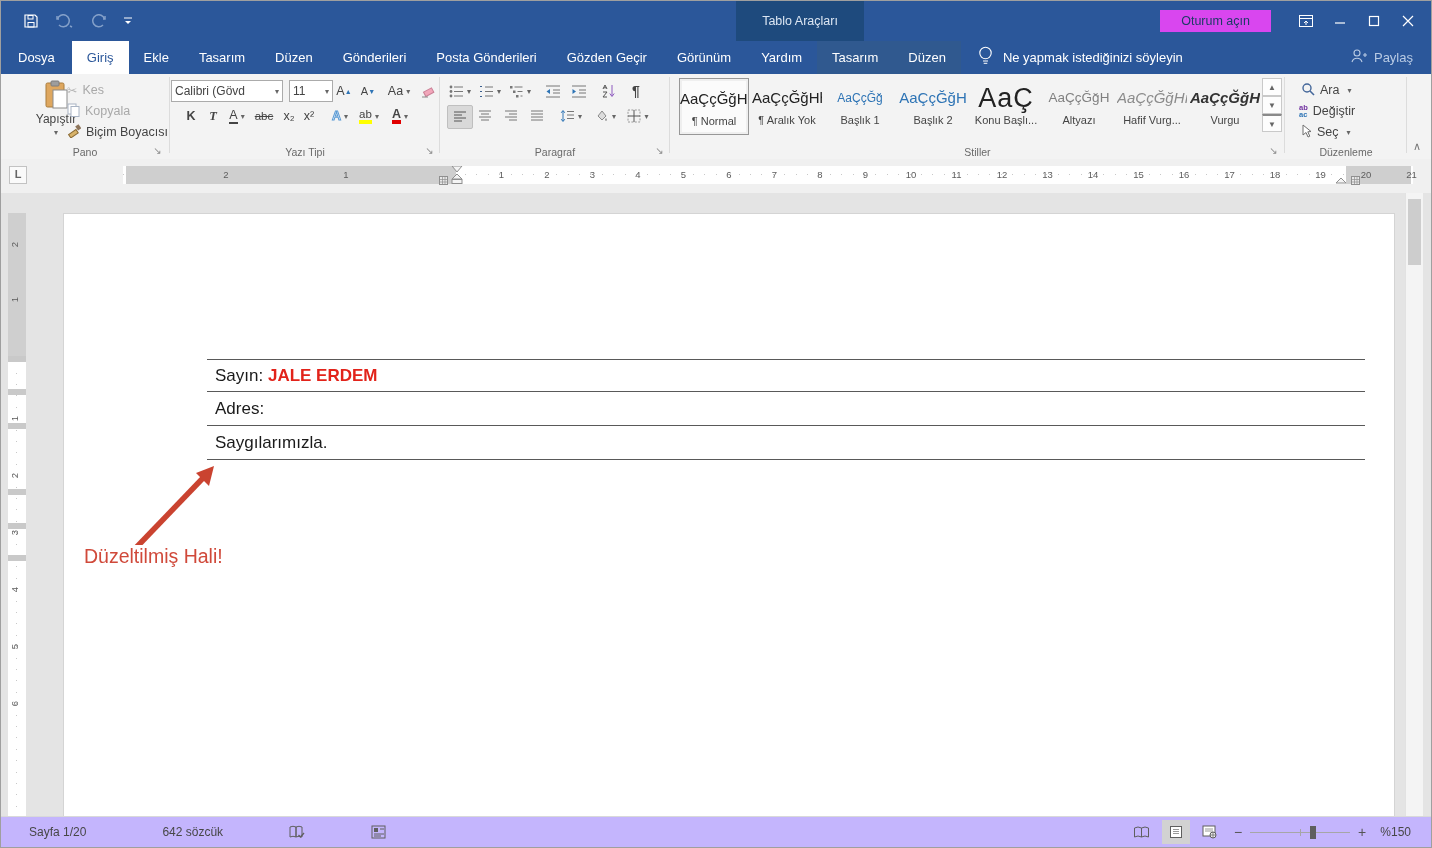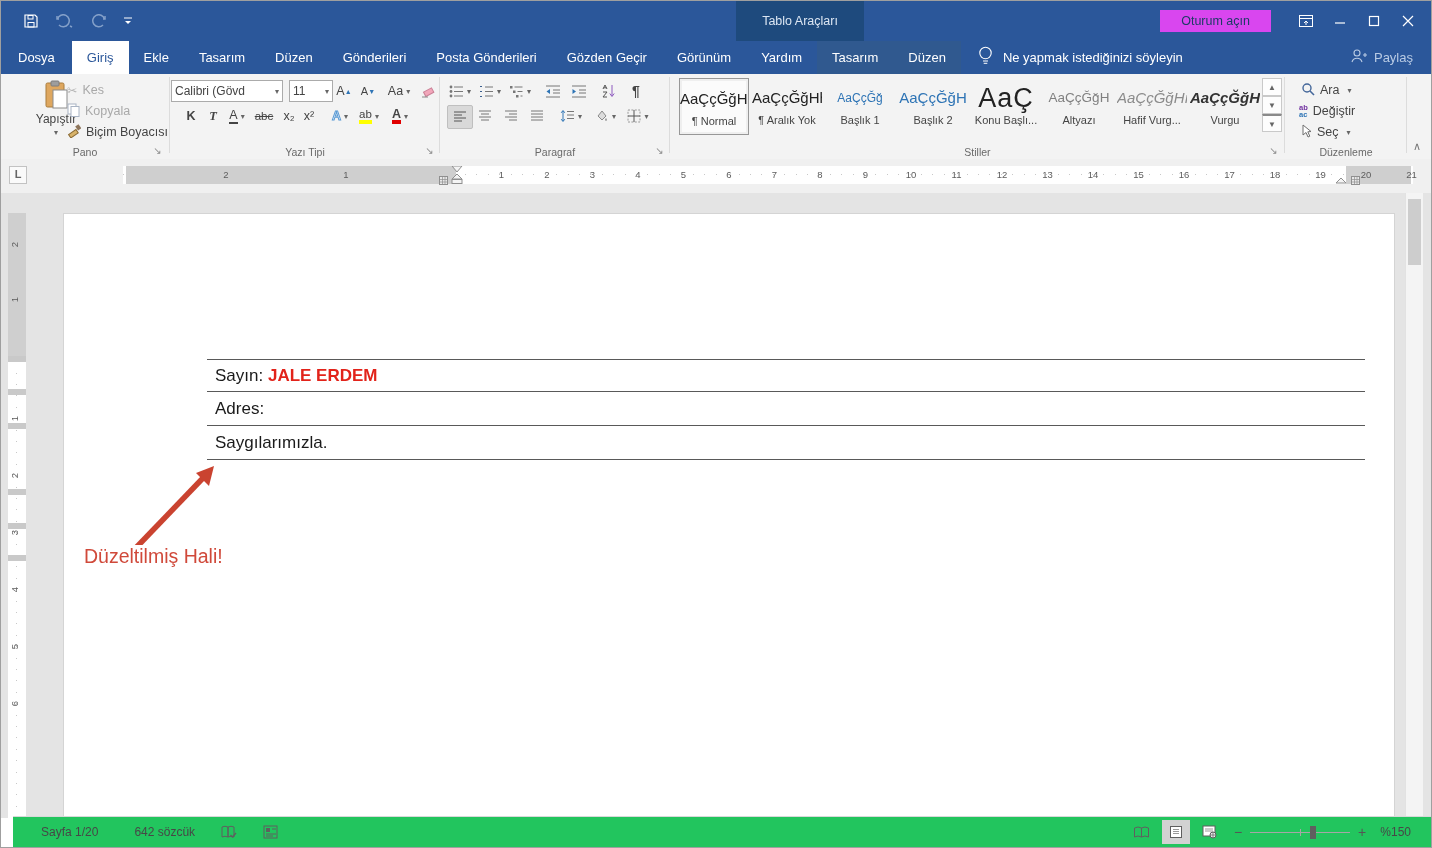--- a/index.html
+++ b/index.html
@@ -85,21 +85,21 @@
   .trow{position:relative;box-sizing:border-box;border-bottom:1px solid #595959;font-size:17px;color:#1a1a1a;padding:0 8px;display:flex;align-items:center;}
   .trow.blk{display:block;text-align:justify;line-height:26px;padding-top:6px;}
   .trow.sig{justify-content:flex-end;font-weight:bold;}
   .redtxt{color:#e2231a;font-weight:bold;}
   .annotation{position:absolute;left:16px;top:331px;background:#fff;color:#d0493a;font-size:19.5px;padding:0 4px;z-index:4;white-space:nowrap;}
   .arrowlayer{position:absolute;left:0;top:0;z-index:3;pointer-events:none;}
   .vscroll{position:absolute;right:8px;top:0;bottom:0;width:17px;background:#f4f4f4;border-left:1px solid #e2e2e2;}
   .vthumb{position:absolute;left:2px;right:2px;top:6px;height:66px;background:#cdcdcd;cursor:pointer;}
 
   
-  .statusbar{position:absolute;left:12px;right:0;bottom:0;height:30px;background:#22c55e;border-top:1px solid #d9d9d9;display:flex;align-items:center;font-size:12px;color:#474747;}
+  .statusbar{position:absolute;left:0;right:0;bottom:0;height:30px;background:#c4b5fd;border-top:1px solid #d9d9d9;display:flex;align-items:center;font-size:12px;color:#474747;gap:40px;}
   .st-item{margin-left:28px;cursor:pointer;white-space:nowrap;}
   .st-icon{margin-left:26px;display:flex;align-items:center;cursor:pointer;}
   .st-right{margin-left:auto;display:flex;align-items:center;}
   .vbtn{width:28px;height:24px;display:flex;align-items:center;justify-content:center;cursor:pointer;margin-right:6px;}
   .vbtn.active{background:#d2d2d2;}
   .zsym{font-size:14px;color:#555;cursor:pointer;padding:0 4px;}
   .zslider{width:100px;height:14px;position:relative;margin:0 4px;cursor:pointer;}
   .zslider::before{content:"";position:absolute;left:0;right:0;top:7px;height:1px;background:#a6a6a6;}
   .zslider::after{content:"";position:absolute;left:50%;top:4px;width:1px;height:7px;background:#a6a6a6;}
   .zthumb{position:absolute;left:60%;top:1px;width:6px;height:13px;background:#5f5f5f;}

